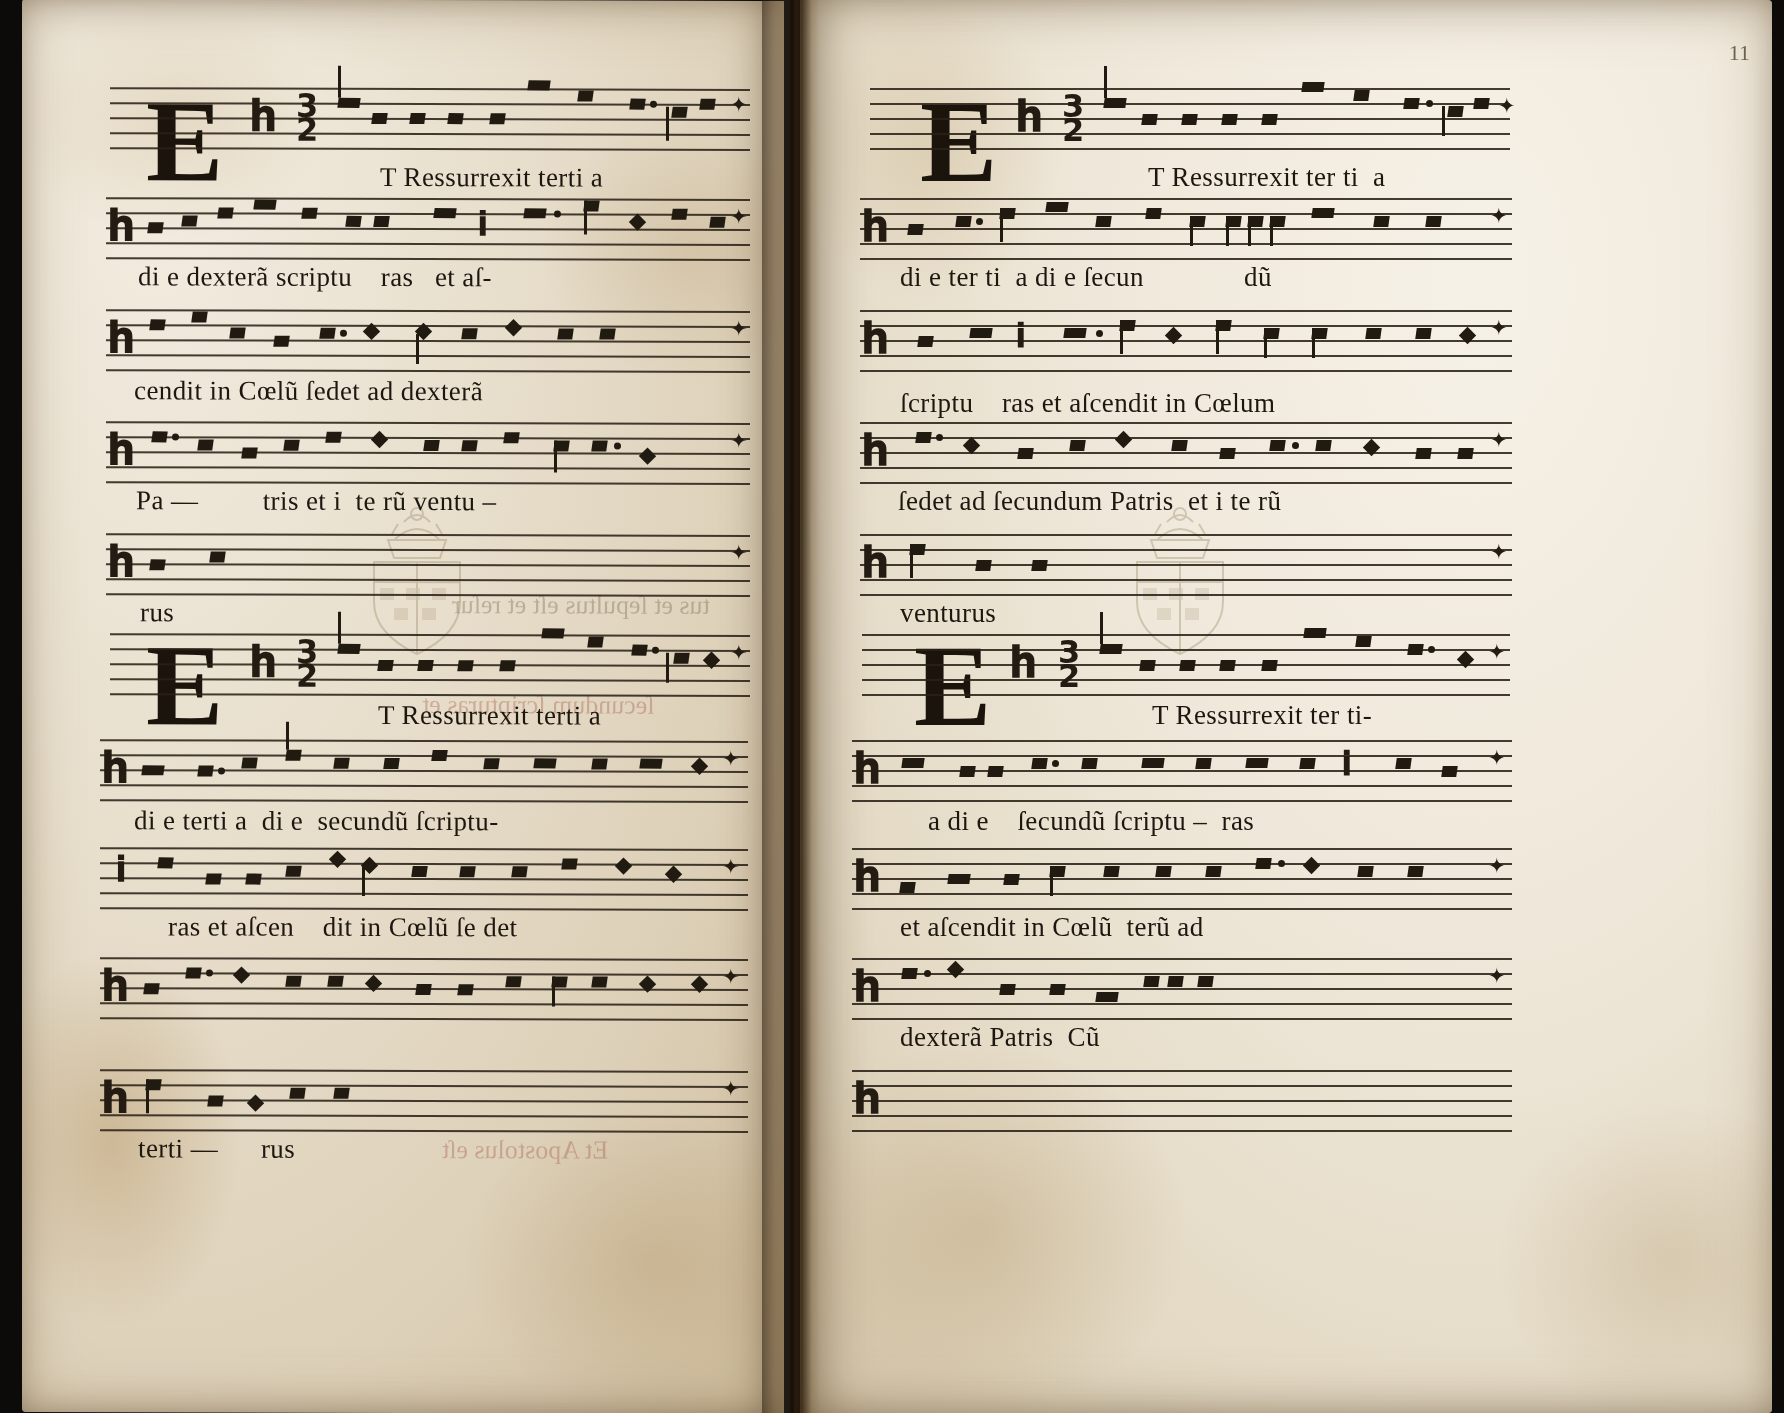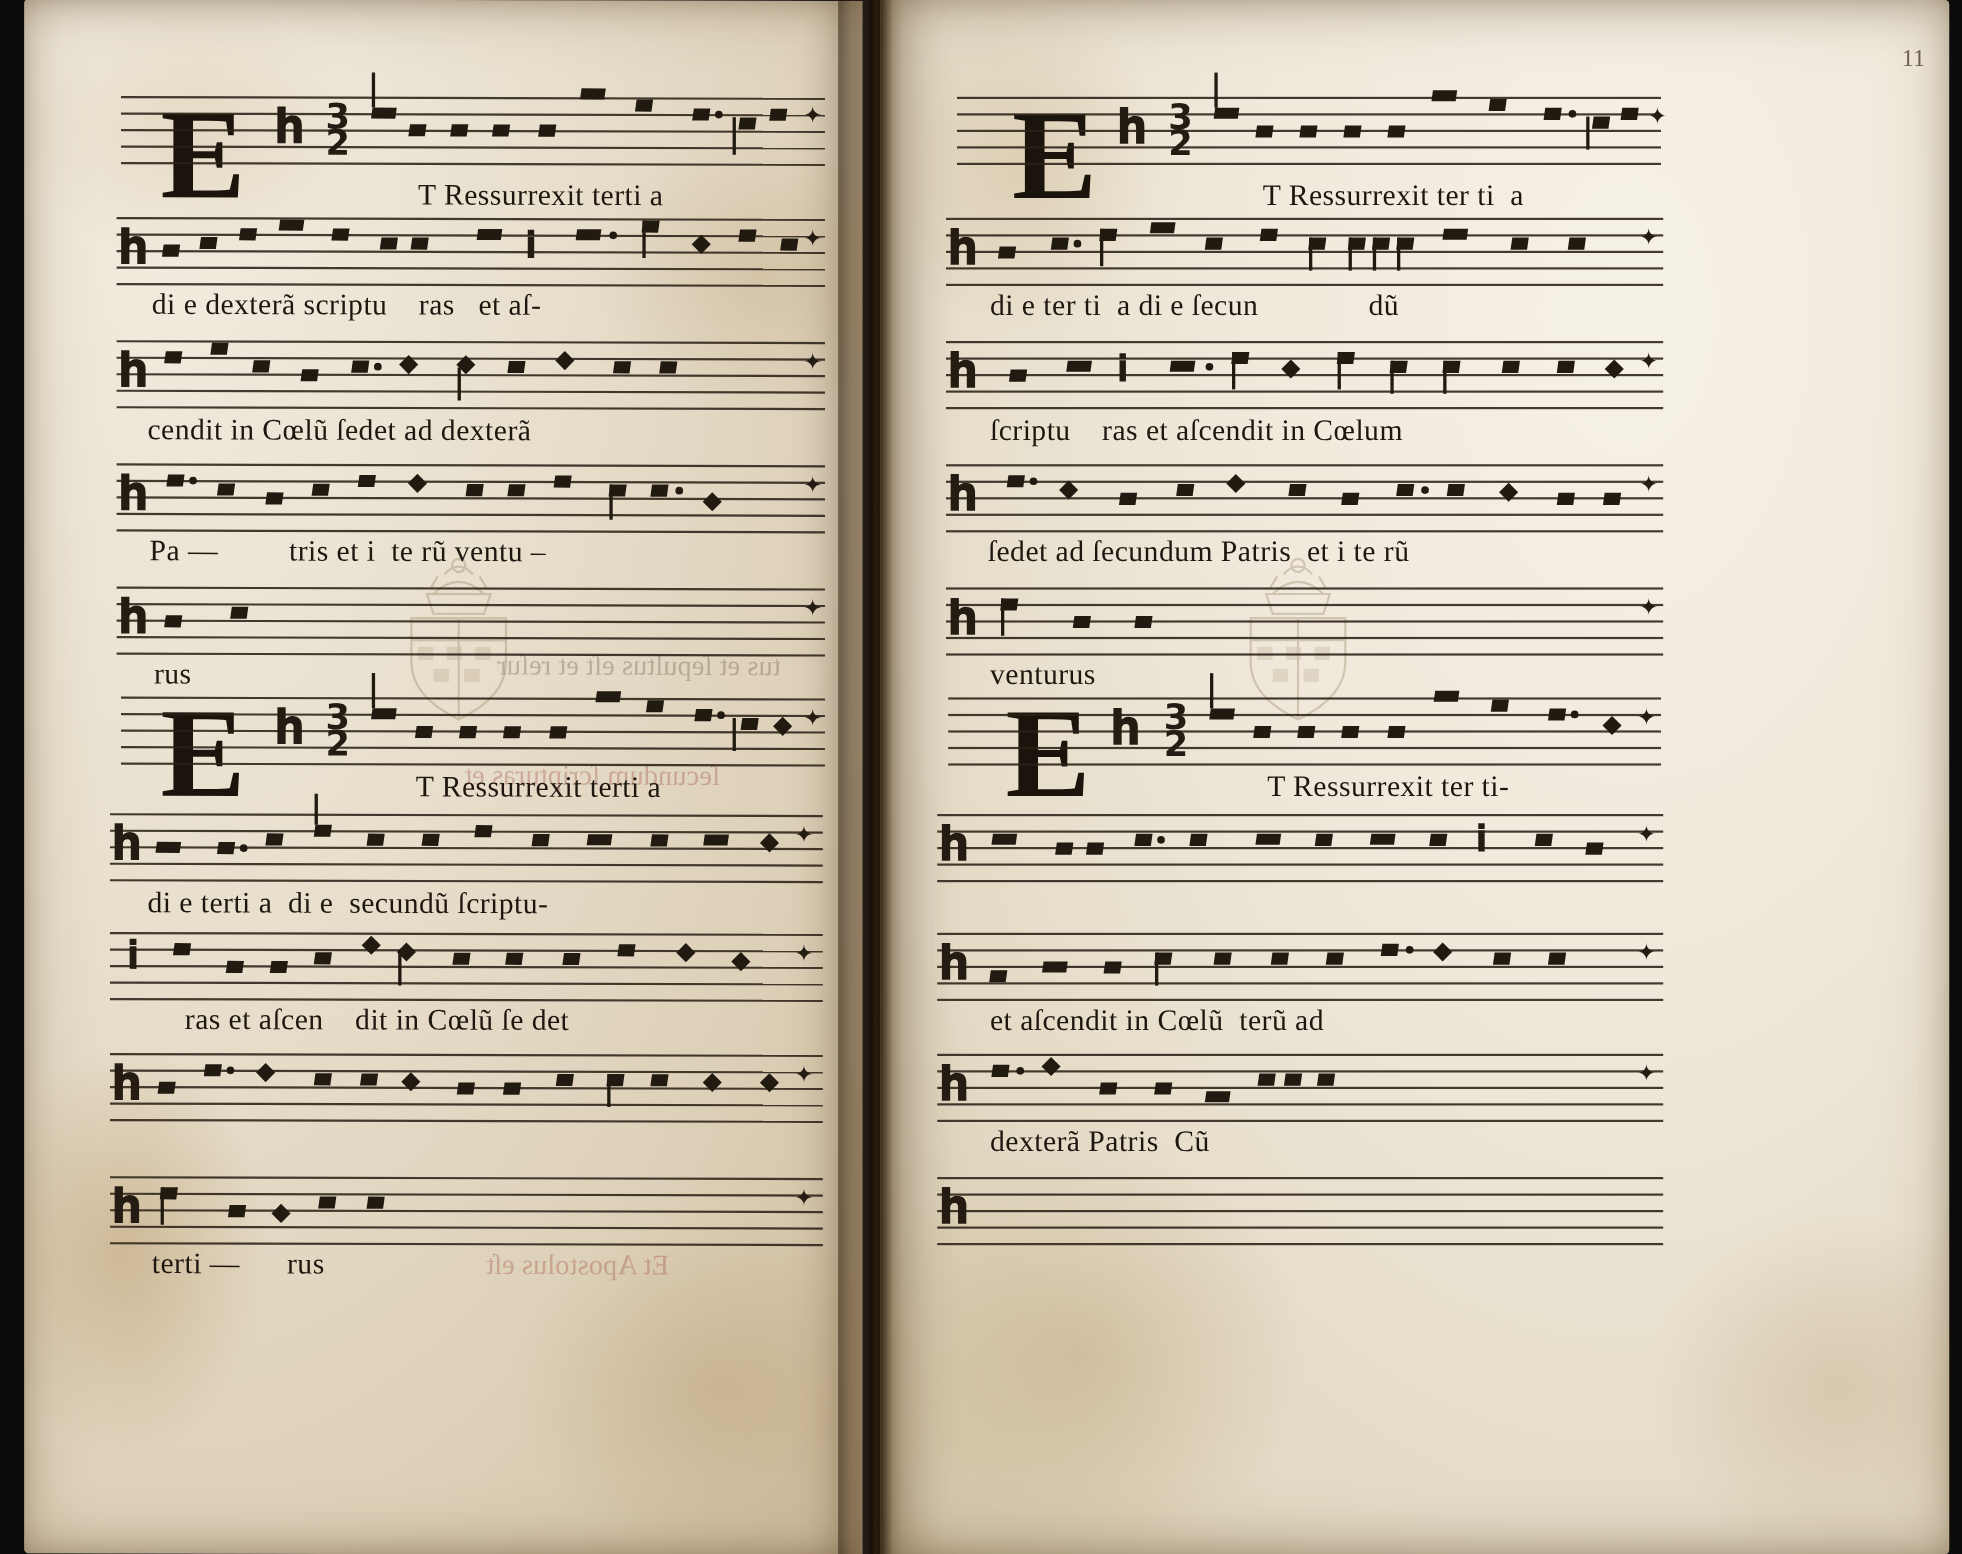--- a/index.html
+++ b/index.html
@@ -591,21 +591,21 @@
       <div class="stem" style="left:356px;top:10px;height:34px;"></div>
       <div class="note" style="left:404px;top:18px;"></div>
       <div class="stem" style="left:404px;top:18px;height:30px;"></div>
       <div class="note" style="left:452px;top:18px;"></div>
       <div class="stem" style="left:452px;top:18px;height:30px;"></div>
       <div class="note" style="left:506px;top:18px;"></div>
       <div class="note" style="left:556px;top:18px;"></div>
       <div class="note diamond" style="left:600px;top:18px;"></div>
       <span class="custos" style="left:630px;top:6px;">✦</span>
     </div>
-    <div class="lyrics" style="left:100px;top:376px;text-align:center;">ſcriptu    ras et aſcendit in Cœlum</div>
+    <div class="lyrics" style="left:100px;top:388px;text-align:center;">ſcriptu    ras et aſcendit in Cœlum</div>
 
     <div class="staff" style="left:60px;top:422px;width:652px;">
       <div class="line l0"></div>
       <div class="line l1"></div>
       <div class="line l2"></div>
       <div class="line l3"></div>
       <div class="line l4"></div>
       <span class="clef" style="left:2px;top:6px;">𝐡</span>
       <div class="note" style="left:56px;top:10px;"></div>
       <div class="note dot-small" style="left:76px;top:12px;"></div>
@@ -681,20 +681,21 @@
       <div class="note" style="left:230px;top:18px;"></div>
       <div class="note long" style="left:290px;top:18px;"></div>
       <div class="note" style="left:344px;top:18px;"></div>
       <div class="note long" style="left:394px;top:18px;"></div>
       <div class="note" style="left:448px;top:18px;"></div>
       <span class="clef" style="left:490px;top:6px;font-size:34px;">𝐢</span>
       <div class="note" style="left:544px;top:18px;"></div>
       <div class="note" style="left:590px;top:26px;"></div>
       <span class="custos" style="left:636px;top:6px;">✦</span>
     </div>
+    <div class="lyrics" style="left:128px;top:806px;">a di e    ſecundũ ſcriptu –  ras</div>
 
     <div class="staff" style="left:52px;top:848px;width:660px;">
       <div class="line l0"></div>
       <div class="line l1"></div>
       <div class="line l2"></div>
       <div class="line l3"></div>
       <div class="line l4"></div>
       <span class="clef" style="left:2px;top:6px;">𝐡</span>
       <div class="note" style="left:48px;top:34px;"></div>
       <div class="note long" style="left:96px;top:26px;"></div>

